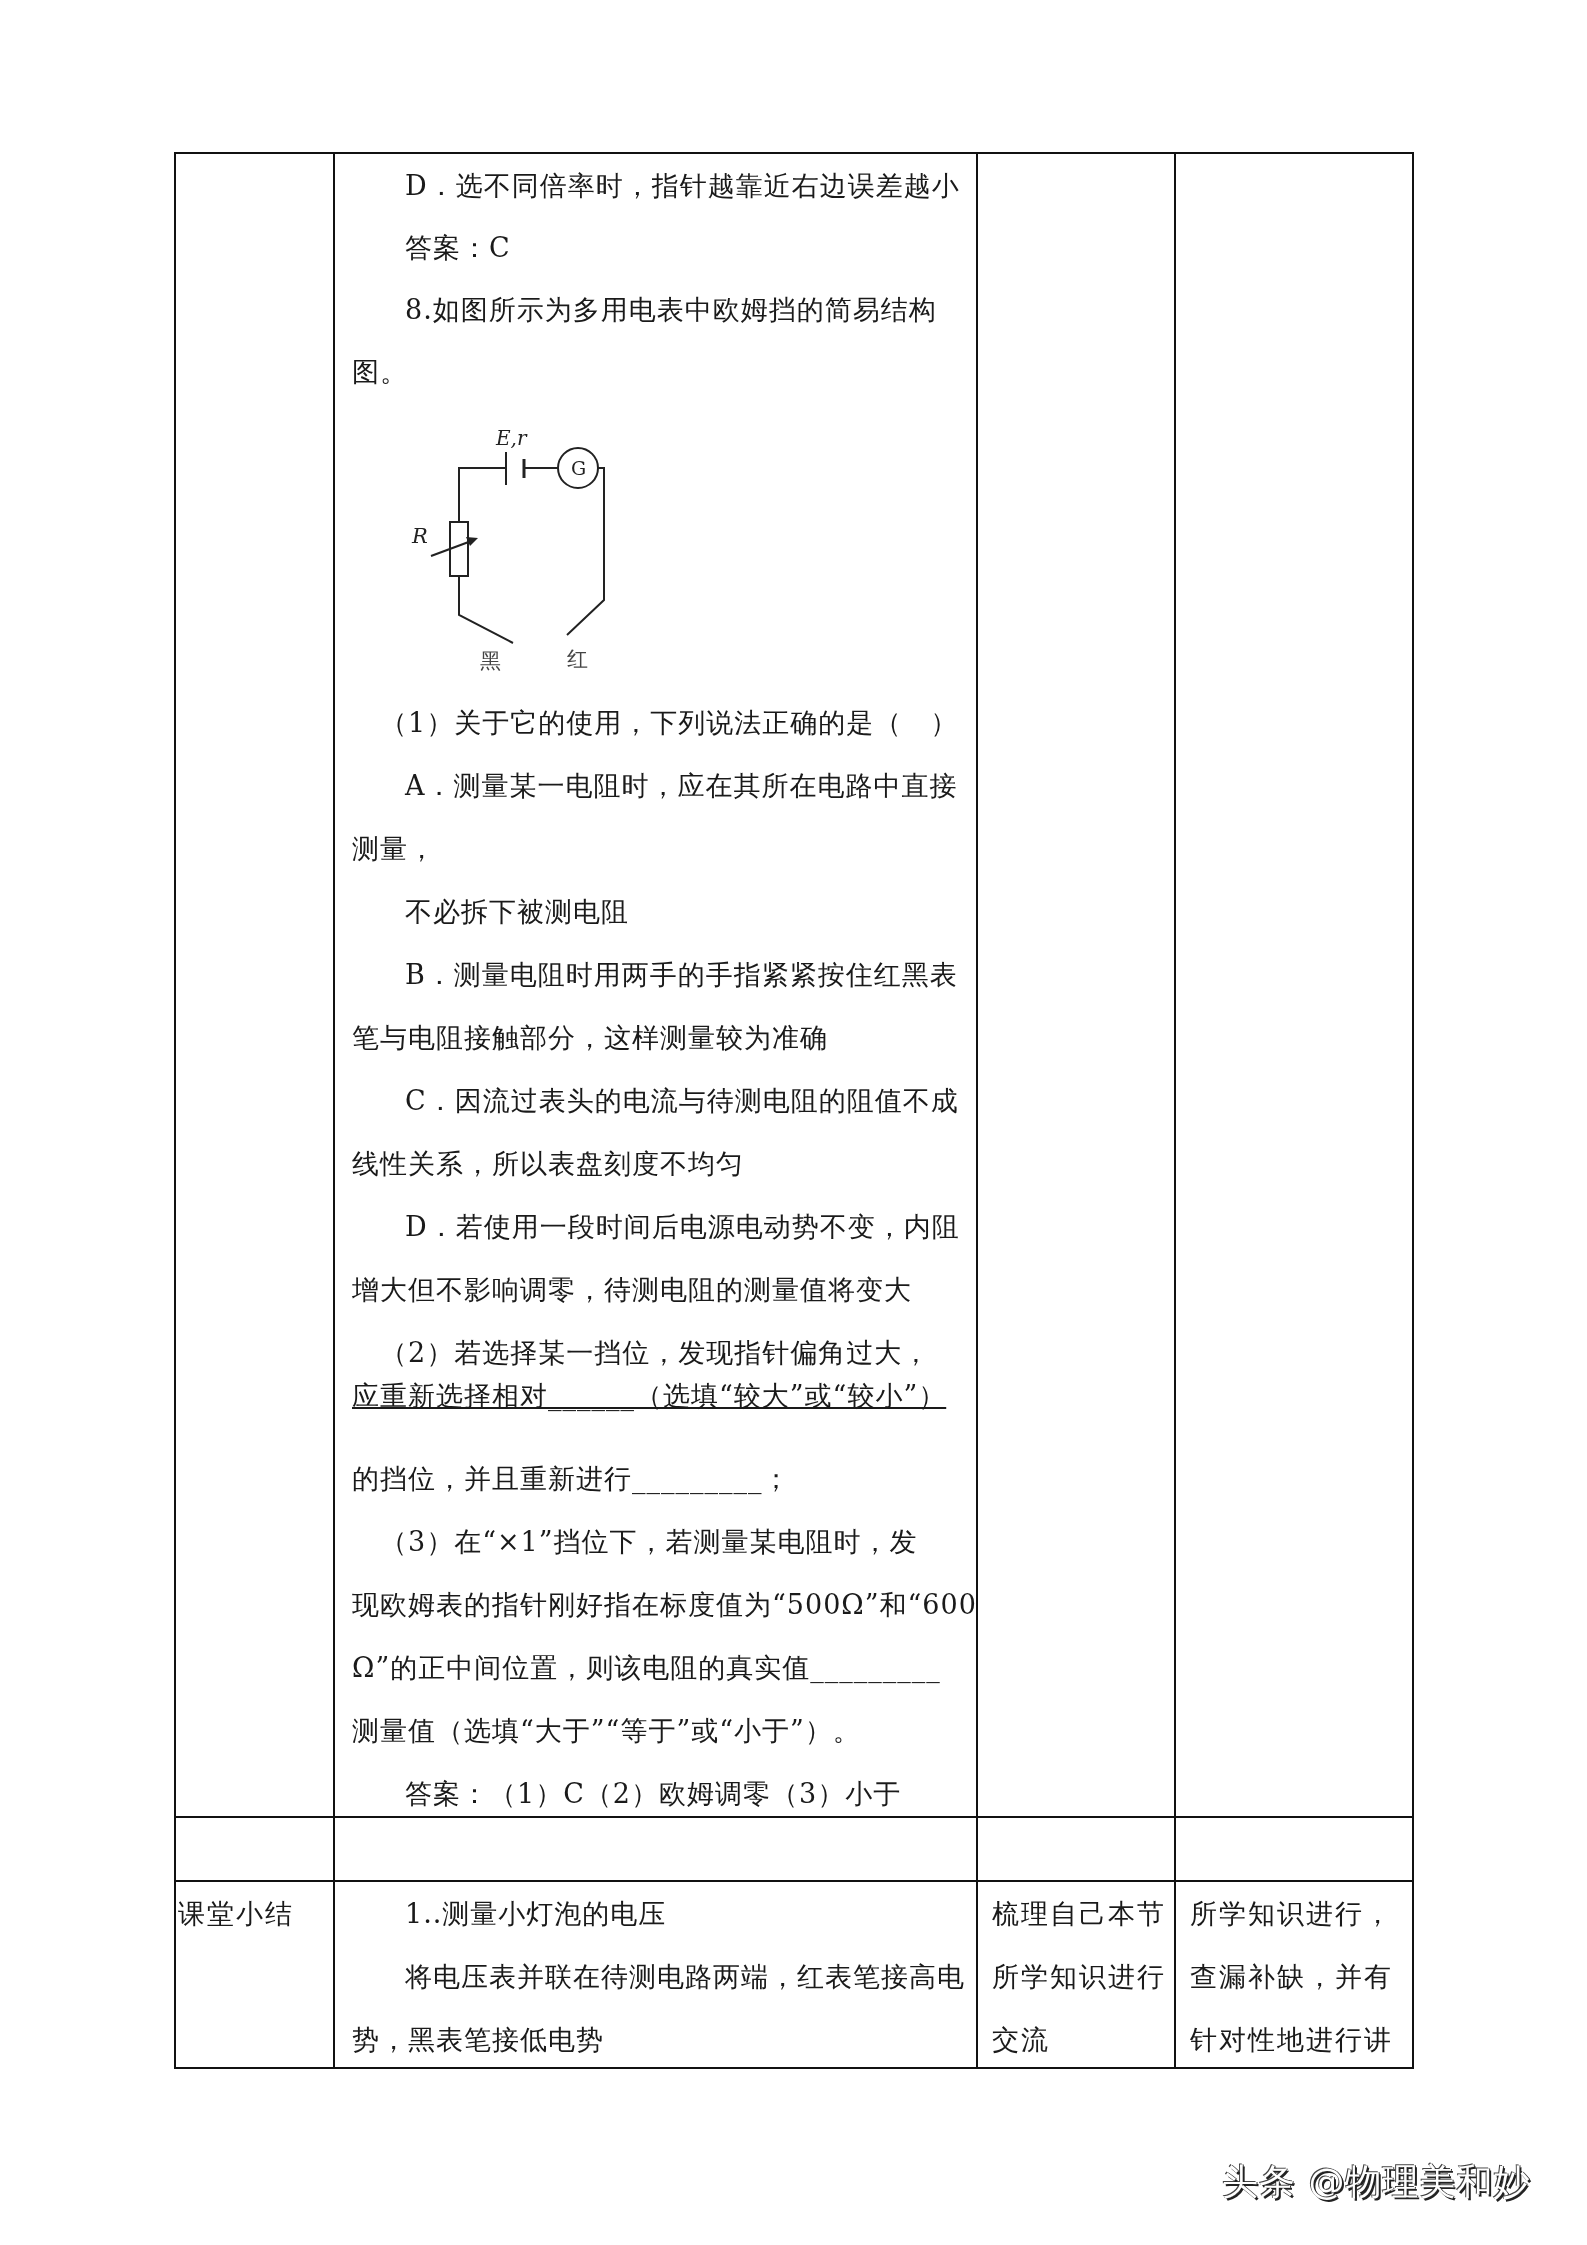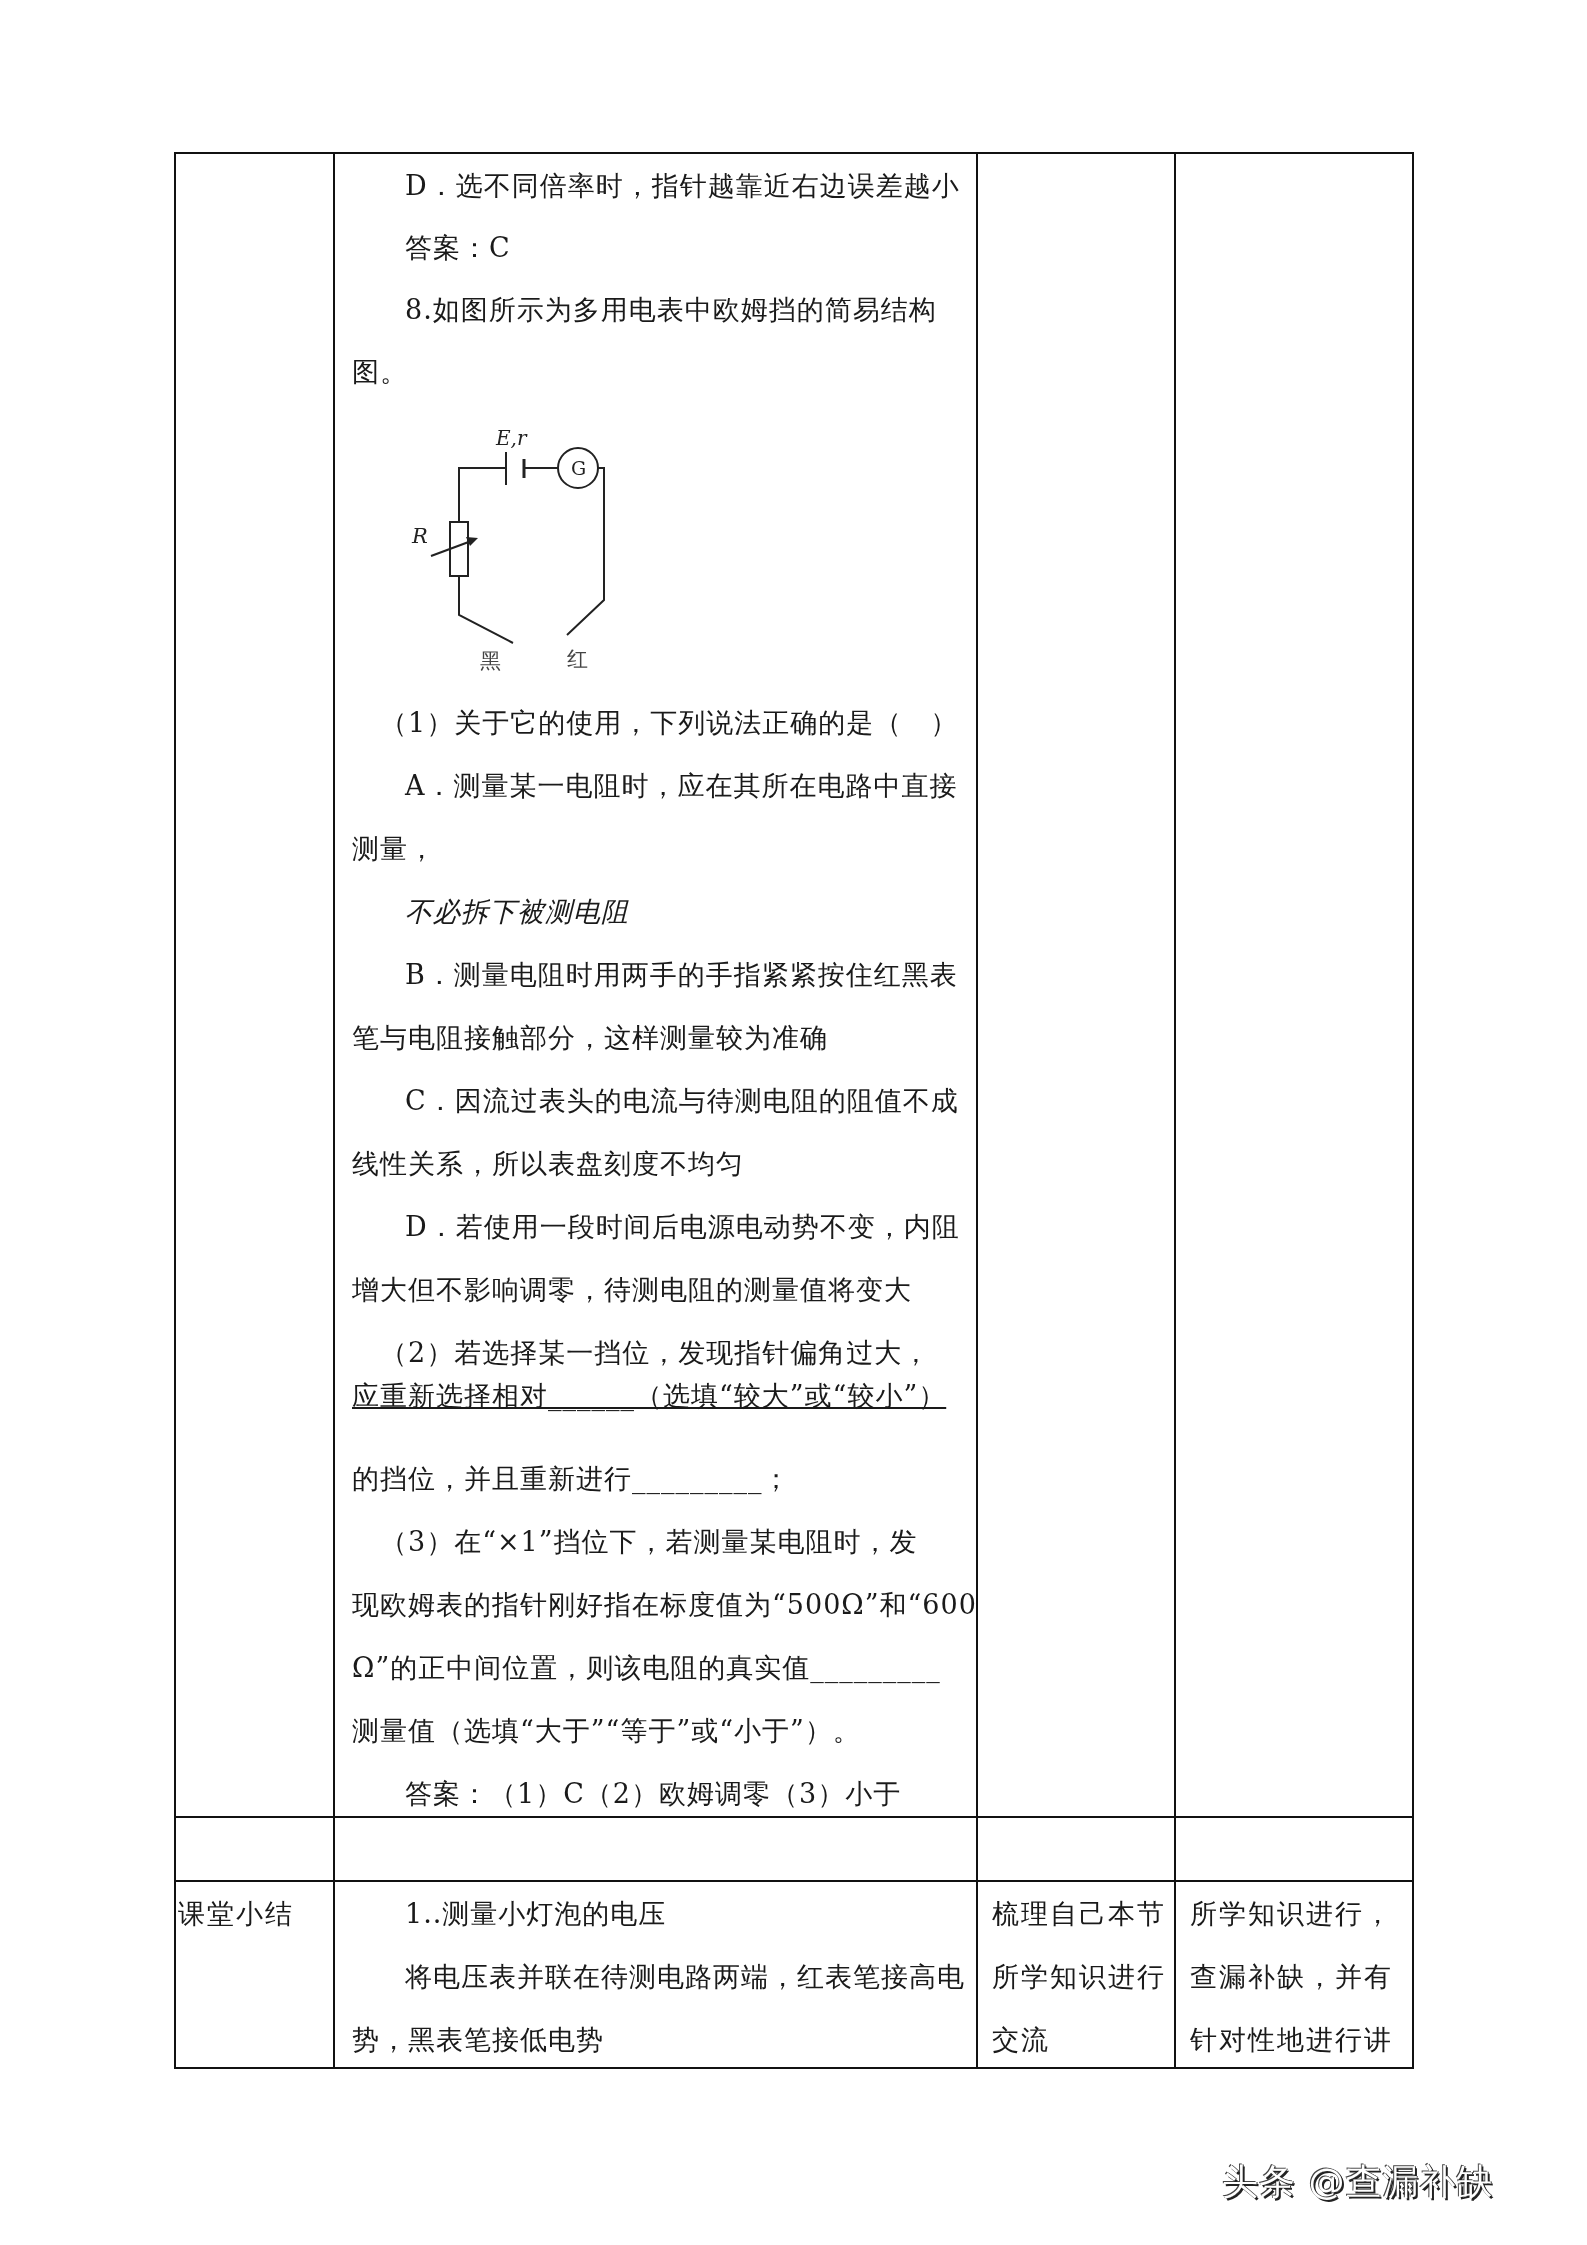--- a/index.html
+++ b/index.html
@@ -64,21 +64,21 @@
       <text x="571" y="475" font-family="DejaVu Serif, serif" font-size="19" fill="#222">G</text>
       <text x="412" y="543" font-family="DejaVu Serif, serif" font-style="italic" font-size="21" fill="#222">R</text>
       <text x="480" y="668" font-family="DejaVu Sans, sans-serif" font-size="21" fill="#444">黑</text>
       <text x="567" y="666" font-family="DejaVu Sans, sans-serif" font-size="21" fill="#444">红</text>
     </svg>
   </div>
 
   <div class="line" style="left:380px; top:705px;">（1）关于它的使用，下列说法正确的是（　）</div>
   <div class="line ind" style="top:768px;">A．测量某一电阻时，应在其所在电路中直接</div>
   <div class="line noind" style="top:831px;">测量，</div>
-  <div class="line ind" style="top:894px;font-style:italic;">不必拆下被测电阻</div>
+  <div class="line ind" style="top:894px;">不必拆下被测电阻</div>
   <div class="line ind" style="top:957px;">B．测量电阻时用两手的手指紧紧按住红黑表</div>
   <div class="line noind" style="top:1020px;">笔与电阻接触部分，这样测量较为准确</div>
   <div class="line ind" style="top:1083px;">C．因流过表头的电流与待测电阻的阻值不成</div>
   <div class="line noind" style="top:1146px;">线性关系，所以表盘刻度不均匀</div>
   <div class="line ind" style="top:1209px;">D．若使用一段时间后电源电动势不变，内阻</div>
   <div class="line noind" style="top:1272px;">增大但不影响调零，待测电阻的测量值将变大</div>
 
   <div class="line" style="left:380px; top:1335px;">（2）若选择某一挡位，发现指针偏角过大，</div>
   <div class="line noind" style="top:1378px;text-decoration:underline;">应重新选择相对______（选填“较大”或“较小”）</div>
   <div class="line noind" style="top:1461px;">的挡位，并且重新进行_________；</div>
@@ -95,14 +95,14 @@
   <div class="line noind" style="top:2022px;">势，黑表笔接低电势</div>
 
   <div class="cell-text" style="left:992px; top:1896px;">梳理自己本节</div>
   <div class="cell-text" style="left:992px; top:1959px;">所学知识进行</div>
   <div class="cell-text" style="left:992px; top:2022px;">交流</div>
 
   <div class="cell-text" style="left:1190px; top:1896px;">所学知识进行，</div>
   <div class="cell-text" style="left:1190px; top:1959px;">查漏补缺，并有</div>
   <div class="cell-text" style="left:1190px; top:2022px;">针对性地进行讲</div>
 
-  <div class="watermark">头条 @查漏补缺</div>
+  <div class="watermark">头条 @物理美和妙</div>
 </div>
 
 </body></html>

